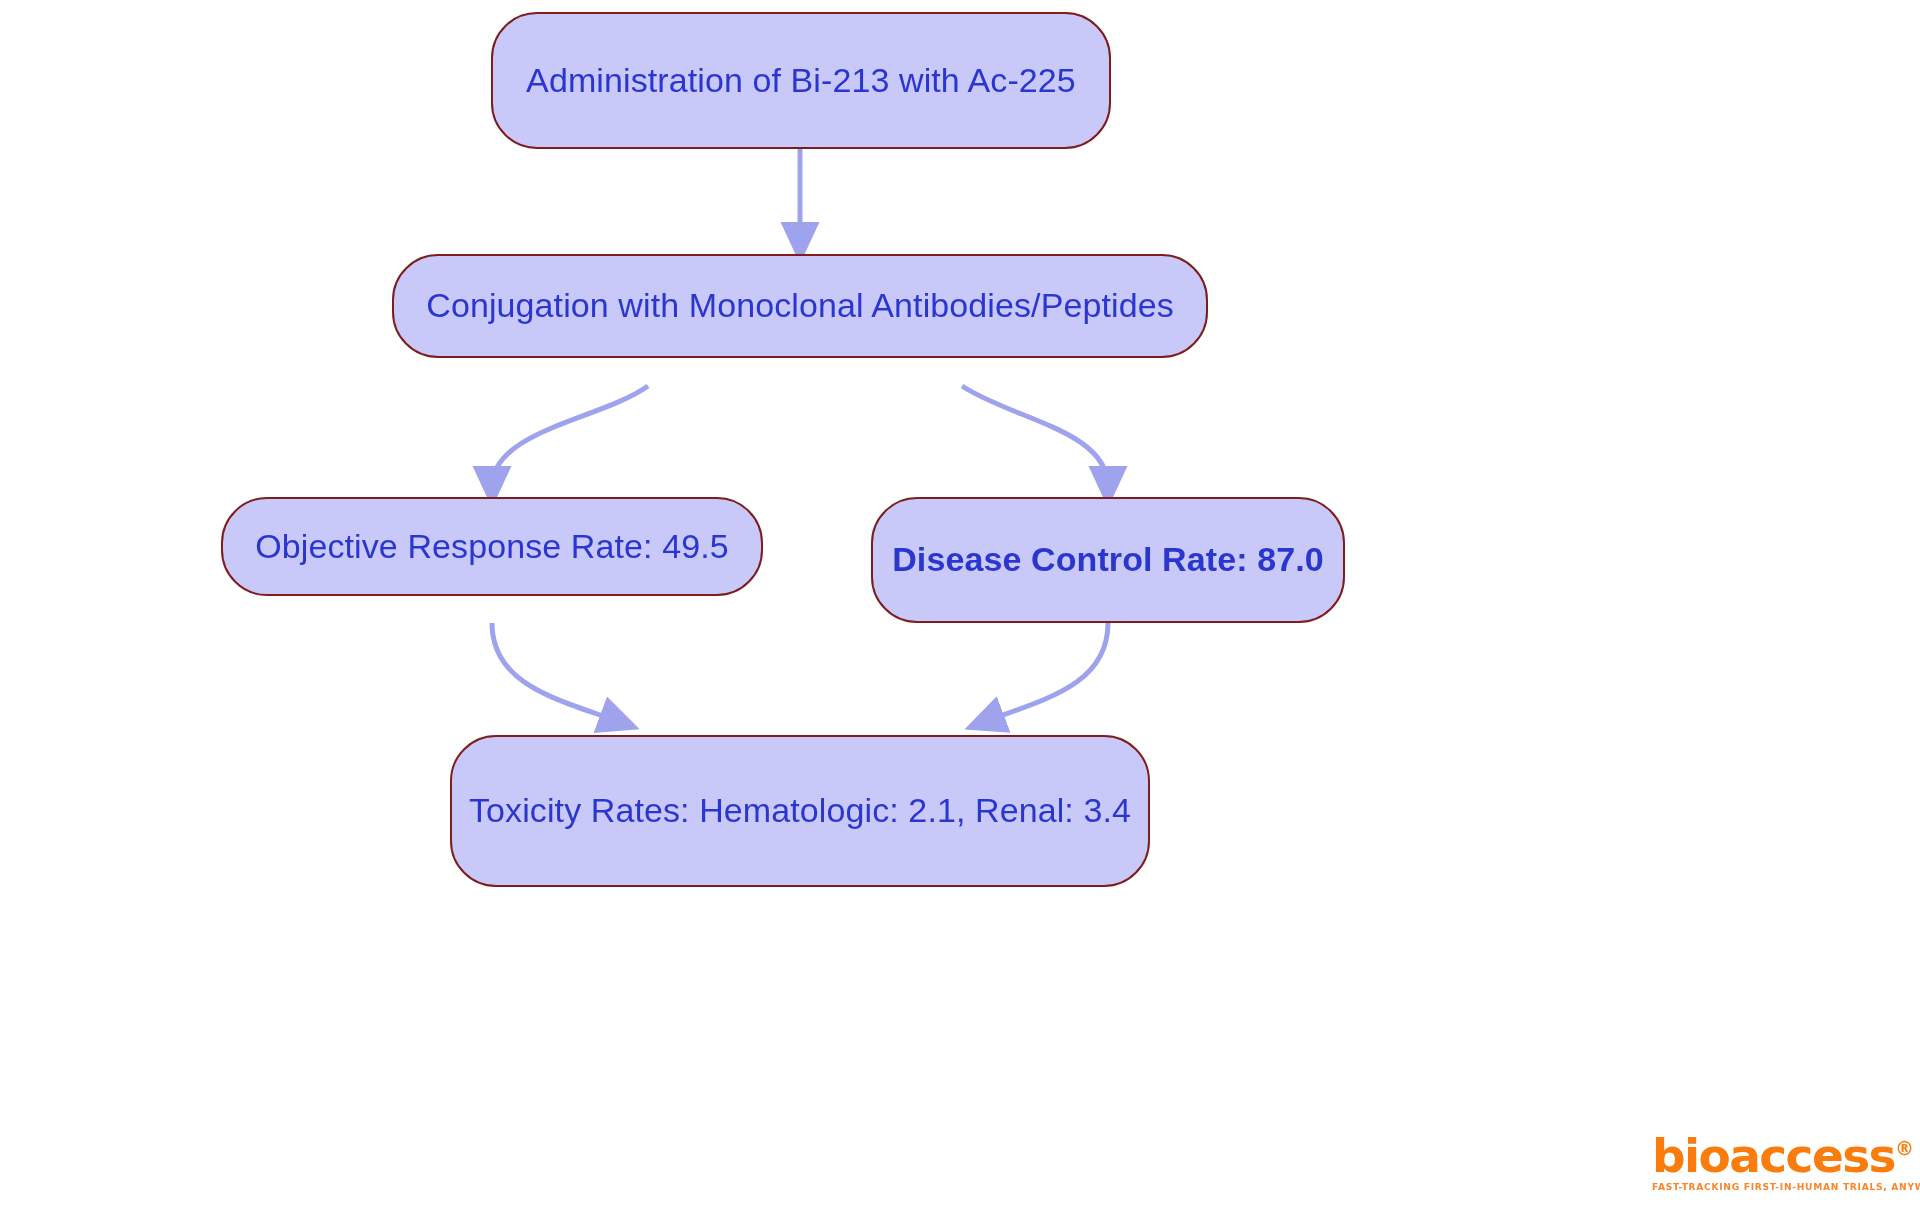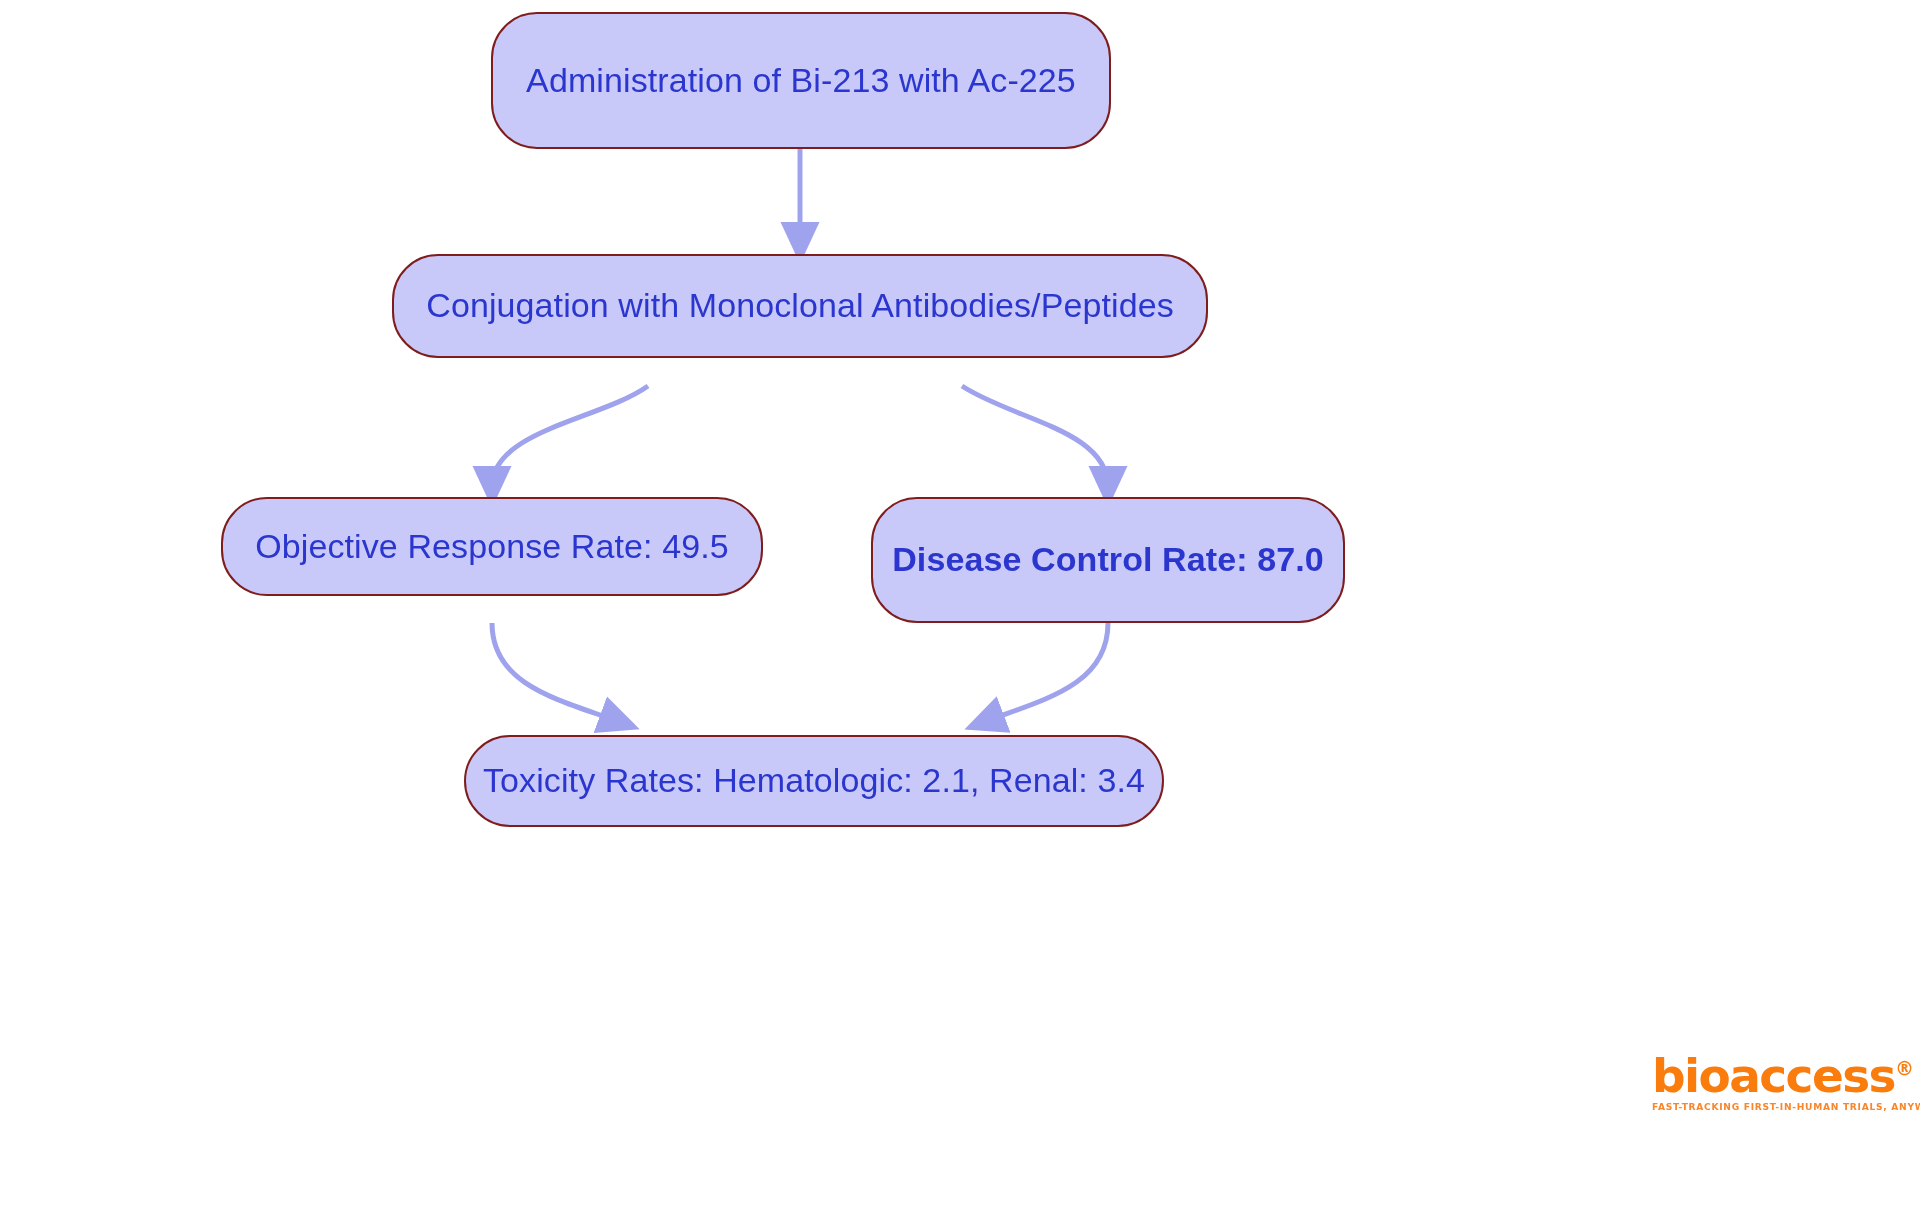--- a/index.html
+++ b/index.html
@@ -64,28 +64,28 @@
   #node-orr {
     left: 221px;  top: 497px;
     width: 542px; height: 99px; text-align: right;
   }
   #node-dcr {
     left: 871px;  top: 497px;
     width: 474px; height: 126px; font-weight: bold;
   }
   #node-toxicity {
     left: 450px;  top: 735px;
-    width: 700px; height: 92px; margin-left: 14px;
+    width: 700px; height: 152px;
   }
   
   #brand-logo {
     position: absolute;
     z-index: 3;
     left: 1652px;
-    top: 1052px;
+    top: 1132px;
     width: 240px;
     text-align: center;
     user-select: none;
   }
   #brand-wordmark {
     display: block;
     font-family: "DejaVu Sans", sans-serif;
     font-size: 47px;
     font-weight: 700;
     letter-spacing: -1.6px;

